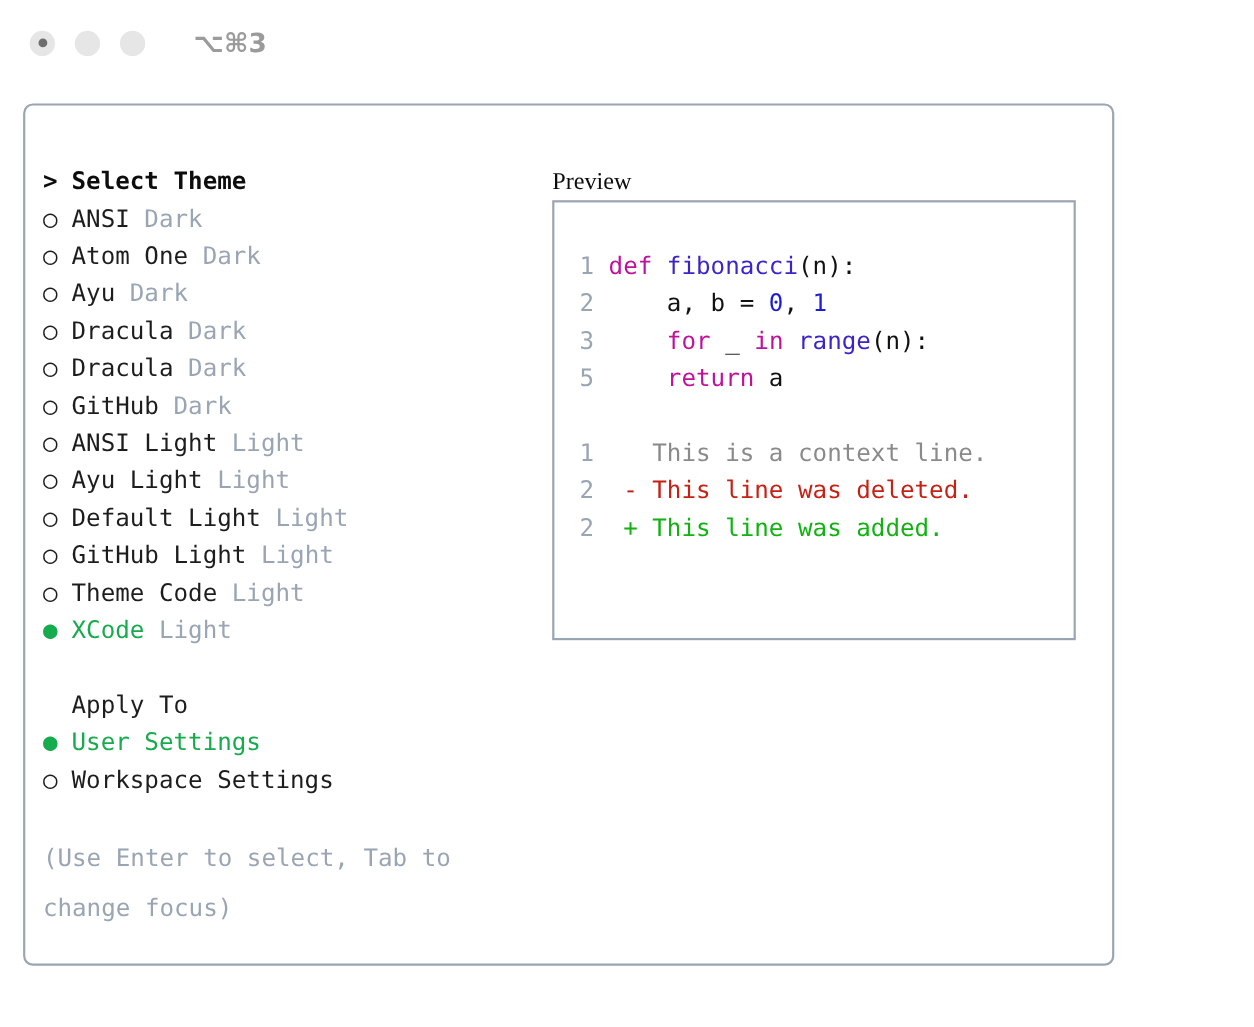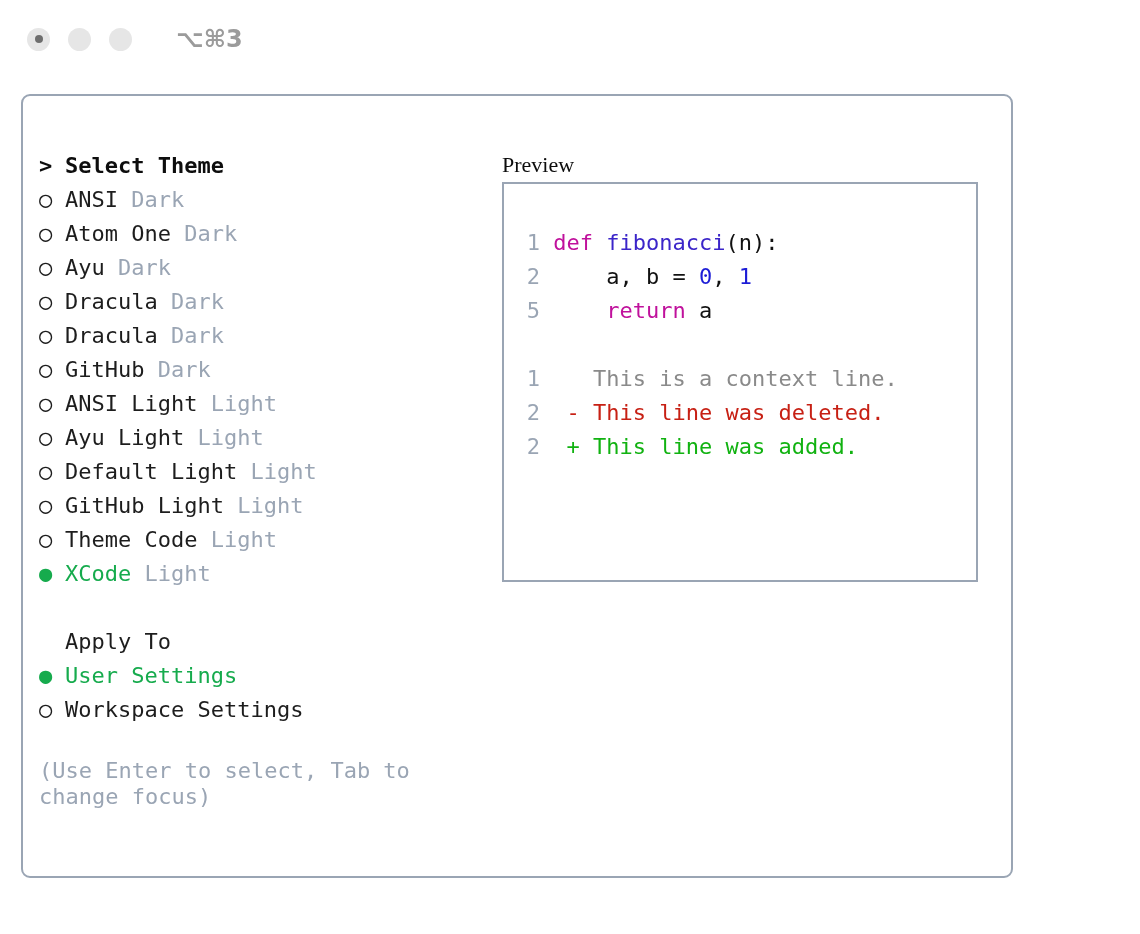--- a/index.html
+++ b/index.html
@@ -100,21 +100,21 @@
   .variant { color: #9aa5b4; }
   .section-title {
     color: #1d1d1d;
   }
   .hint {
     position: absolute;
     left: 16px;
     top: 662px;
     width: 410px;
     font-size: 22px;
-    line-height: 26px;
+    line-height: 46px;
     color: #9aa5b4;
   }
 
   
   .right-col {
     position: absolute;
     left: 479px;
     top: 52px;
     width: 500px;
   }
@@ -204,20 +204,21 @@
   </div>
 
   <div class="hint">(Use Enter to select, Tab to change focus)</div>
 
   <div class="right-col">
     <div class="preview-label">Preview</div>
     <div class="preview-box">
       <div id="code-block">
           <div class="code-line"><span class="lineno">1</span><span> </span><span class="kw">def </span><span class="fn">fibonacci</span><span class="plain">(n):</span></div>
           <div class="code-line"><span class="lineno">2</span><span> </span><span class="plain">    a, b = </span><span class="num">0</span><span class="plain">, </span><span class="num">1</span></div>
+          <div class="code-line"><span class="lineno">3</span><span> </span><span class="plain">    </span><span class="kw">for</span><span class="plain"> _ </span><span class="kw">in</span><span class="plain"> </span><span class="fn">range</span><span class="plain">(n):</span></div>
           <div class="code-line"><span class="lineno">5</span><span> </span><span class="kw">    </span><span class="kw">return</span><span class="plain"> a</span></div>
         </div>
       <div class="gap-line"></div>
       <div id="diff-block">
           <div class="code-line"><span class="lineno">1</span><span>  </span><span class="ctx">  </span><span class="ctx">This is a context line.</span></div>
           <div class="code-line"><span class="lineno">2</span><span>  </span><span class="del">- </span><span class="del">This line was deleted.</span></div>
           <div class="code-line"><span class="lineno">2</span><span>  </span><span class="add">+ </span><span class="add">This line was added.</span></div>
         </div>
     </div>
   </div>

